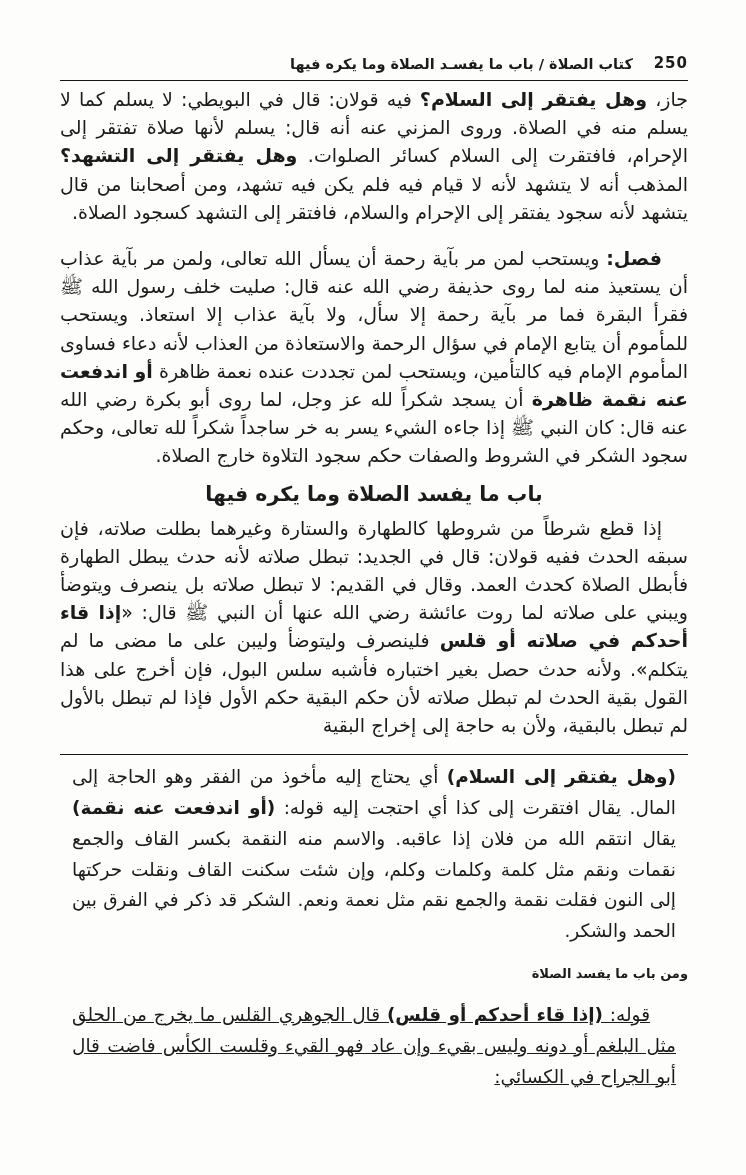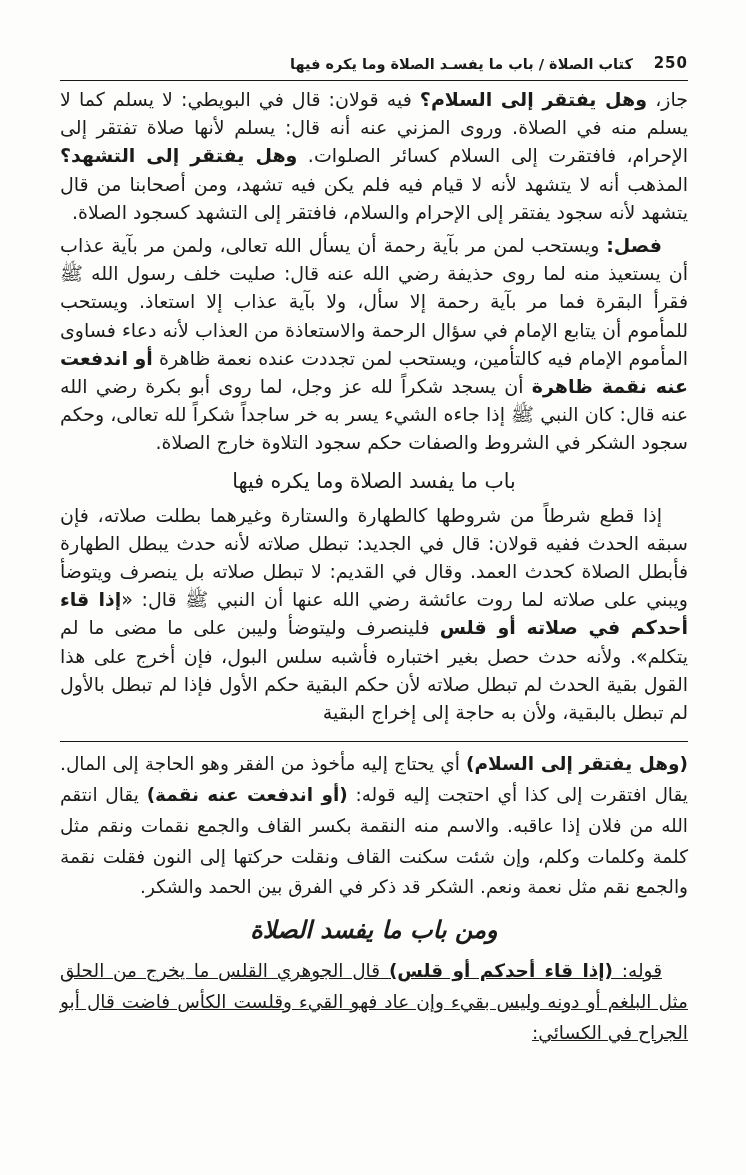--- a/index.html
+++ b/index.html
@@ -47,51 +47,50 @@
   
   .matn p{
     margin:0;
     font-size:19px;
     line-height:28.2px;
     text-align:justify;
     text-justify:inter-word;
   }
   .matn p.first{ margin-top:4px; }
   .matn p.indent{ text-indent:26px; }
-  .matn p + p{ margin-top:5px; }
+  .matn p + p{ margin-top:18px; }
   b{ font-weight:bold; }
   .chapter-heading{
     font-size:20.5px;
-    font-weight:normal;
+    font-weight:bold;
     text-align:center;
     margin:9px 0 5px 0;
     line-height:30px;
   }
   
   .footnote-divider{
     border:0;
     border-top:1.7px solid #161616;
     margin:15px 0 0 0;
   }
   .commentary p{
-    margin:0;
+    margin:12px;
     font-size:18.5px;
     line-height:30.8px;
     text-align:justify;
     text-justify:inter-word;
   }
   .commentary p.first{ margin-top:7px; }
   .commentary p.indent{ text-indent:26px;text-decoration:underline; }
   .commentary-heading{
-    font-size:24px;
+    font-size:13px;
     font-weight:bold;
-    text-align:center;
+    text-align:right;
     margin:13px 0 12px 0;
     line-height:28px;
-    font-style:italic;
   }
 </style>
 </head>
 <body>
 
 <div class="page">
 
   <div class="running-head">
     <span class="folio">250</span>
     <span class="book-title">كتاب الصلاة / باب ما يفسـد الصلاة وما يكره فيها</span>

